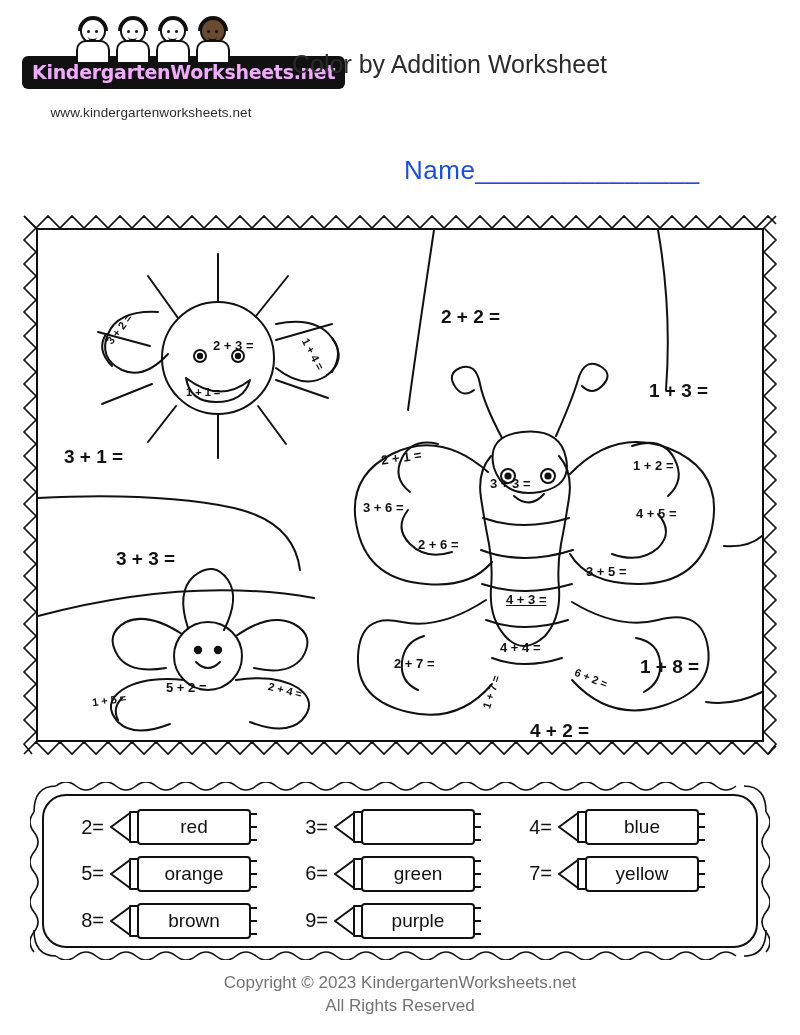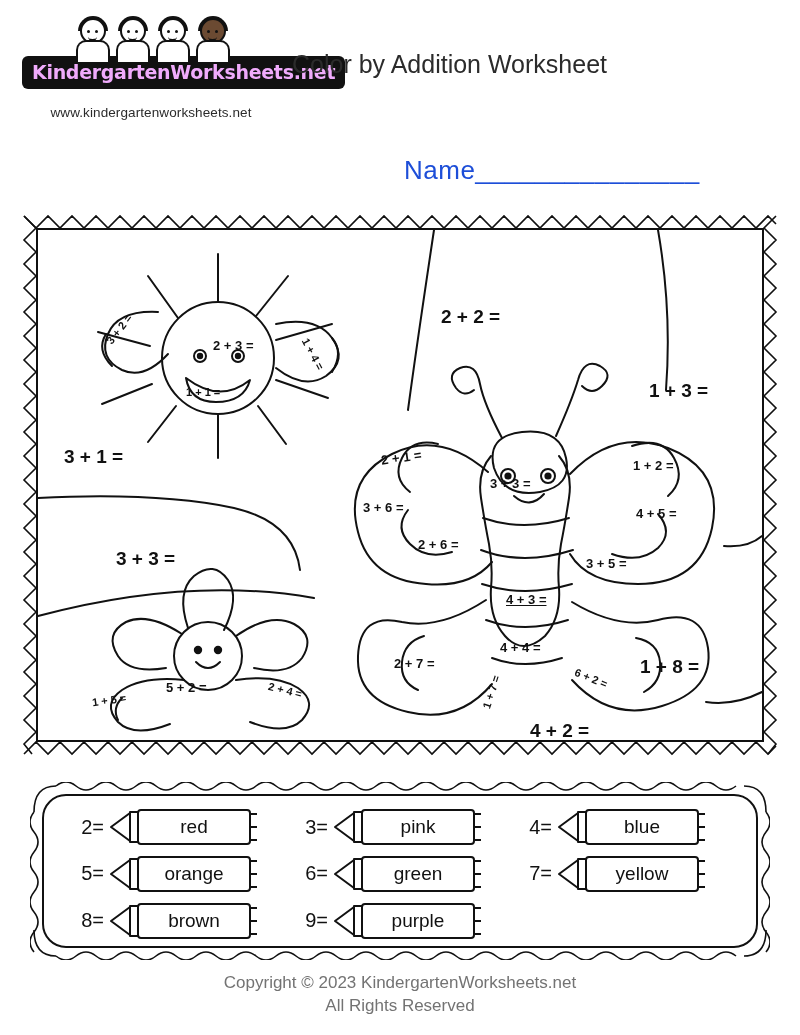--- a/index.html
+++ b/index.html
@@ -413,21 +413,21 @@
         <div class="prob big" style="left: 405px; top: 78px;">2 + 2 =</div>
         <div class="prob big" style="left: 613px; top: 152px;">1 + 3 =</div>
         <div class="prob med" style="left: 345px; top: 222px; transform: rotate(-8deg);">2 + 1 =</div>
         <div class="prob med" style="left: 327px; top: 272px;">3 + 6 =</div>
         <div class="prob med" style="left: 362px; top: 309px; margin-left: 20px;">2 + 6 =</div>
         <div class="prob med" style="left: 454px; top: 248px;">3 + 3 =</div>
         <div class="prob med" style="left: 470px; top: 364px; text-decoration: underline;">4 + 3 =</div>
         <div class="prob med" style="left: 464px; top: 412px;">4 + 4 =</div>
         <div class="prob med" style="left: 597px; top: 230px;">1 + 2 =</div>
         <div class="prob med" style="left: 600px; top: 278px;">4 + 5 =</div>
-        <div class="prob med" style="left: 550px; top: 328px;">3 + 5 =</div>
+        <div class="prob med" style="left: 550px; top: 336px;">3 + 5 =</div>
         <div class="prob med" style="left: 358px; top: 428px;">2 + 7 =</div>
         <div class="prob sm" style="left: 438px; top: 458px; transform: rotate(-72deg);">1 + 7 =</div>
         <div class="prob sm" style="left: 538px; top: 444px; transform: rotate(22deg);">6 + 2 =</div>
         <div class="prob big" style="left: 604px; top: 428px; text-align: right;">1 + 8 =</div>
         <div class="prob big" style="left: 494px; top: 492px;">4 + 2 =</div>
       </div>
   </div>
 </div>
 
 <div class="key-box">
@@ -467,21 +467,20 @@
           <svg width="152" height="38" viewBox="0 0 152 38">
             <g fill="none" stroke="#111" stroke-width="2" stroke-linejoin="round">
               <path d="M3,19 L22,5 L22,33 Z"></path>
               <rect x="22" y="4" width="8" height="30"></rect>
               <rect x="30" y="2" width="112" height="34" rx="3"></rect>
               <line x1="142" y1="6" x2="149" y2="6"></line>
               <line x1="142" y1="19" x2="149" y2="19"></line>
               <line x1="142" y1="32" x2="149" y2="32"></line>
             </g>
           </svg>
-          <div class="label">pink</div>
         </div>
       </div>
       <div class="key-cell">
         <div class="key-num">4=</div>
         <div class="crayon">
           <svg width="152" height="38" viewBox="0 0 152 38">
             <g fill="none" stroke="#111" stroke-width="2" stroke-linejoin="round">
               <path d="M3,19 L22,5 L22,33 Z"></path>
               <rect x="22" y="4" width="8" height="30"></rect>
               <rect x="30" y="2" width="112" height="34" rx="3"></rect>

